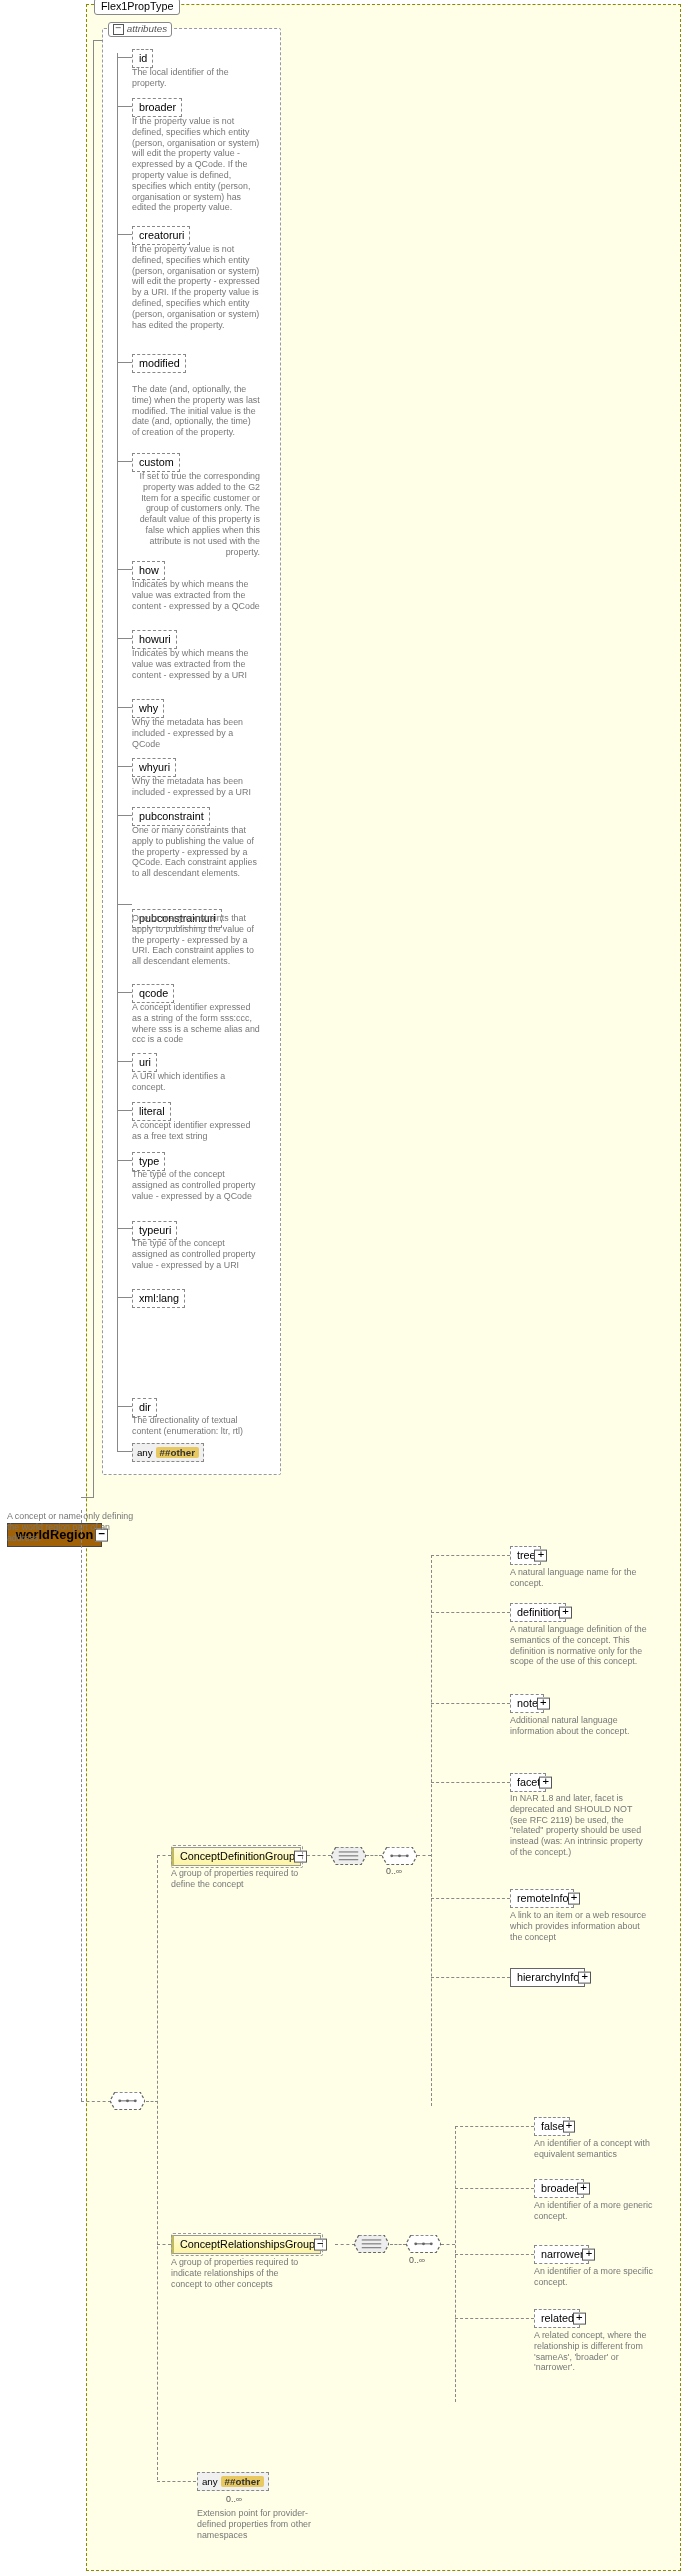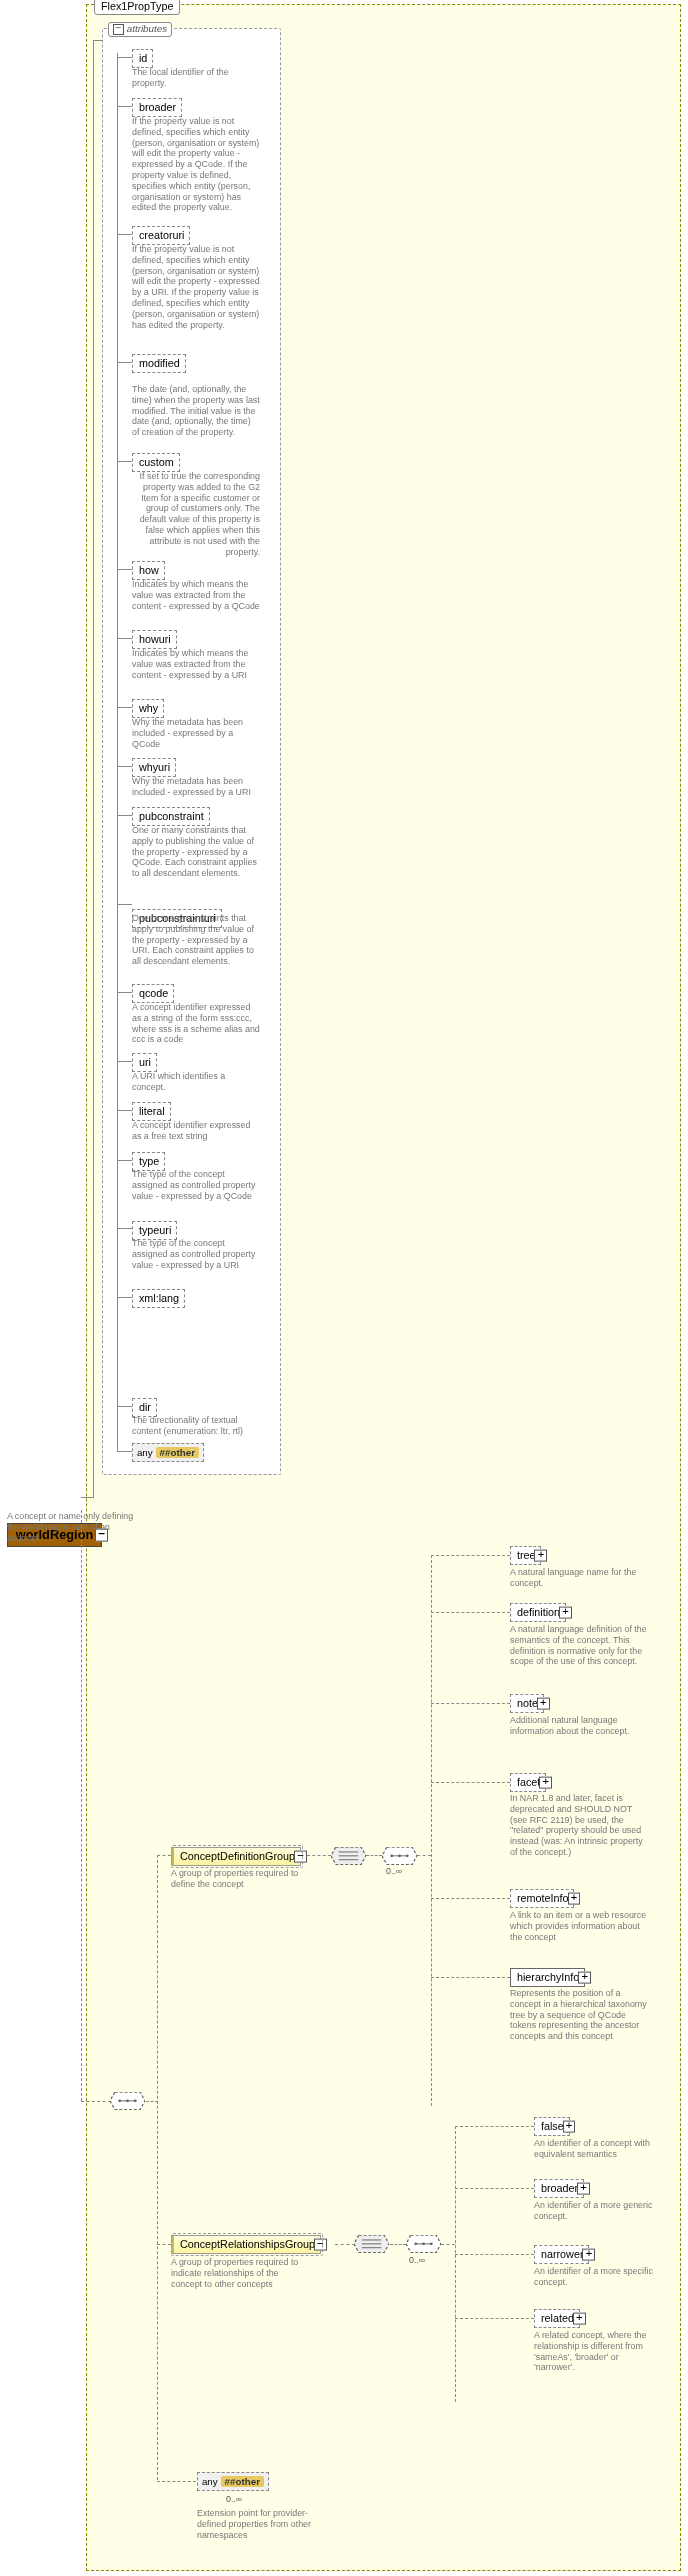--- a/index.html
+++ b/index.html
@@ -347,21 +347,20 @@
   <div class="h-line dashed" style="left:431px; top:1782px; width:79px;"></div>
   <div class="node dashed" style="left:510px; top:1773px;"><span>facet</span><span class="endbox">+</span></div>
   <div class="desc width3" style="left:510px; top:1793px;">In NAR 1.8 and later, facet is deprecated and SHOULD NOT (see RFC 2119) be used, the "related" property should be used instead (was: An intrinsic property of the concept.)</div>
 
   <div class="h-line dashed" style="left:431px; top:1898px; width:79px;"></div>
   <div class="node dashed" style="left:510px; top:1889px;"><span>remoteInfo</span><span class="endbox">+</span></div>
   <div class="desc width3" style="left:510px; top:1910px;">A link to an item or a web resource which provides information about the concept</div>
 
   <div class="h-line dashed" style="left:431px; top:1977px; width:79px;"></div>
   <div class="node solid" style="left:510px; top:1968px;"><span>hierarchyInfo</span><span class="endbox">+</span></div>
-  <div class="desc width3" style="left:510px; top:1988px;">Represents the position of a concept in a hierarchical taxonomy tree by a sequence of QCode tokens representing the ancestor concepts and this concept</div>
 
   <div class="h-line dashed" style="left:157px; top:2244px; width:13.8px;"></div>
   <div class="node group dashed-wrap" style="left:171px; top:2235px;">
     <span>ConceptRelationshipsGroup</span>
     <span class="endbox">−</span>
   </div>
   <div class="desc width2" style="left:171px; top:2257px;">A group of properties required to indicate relationships of the concept to other concepts</div>
 
   <div class="h-line dashed" style="left:335px; top:2244px; width:19.7px;"></div>
   <div class="seq dashed gray" style="left:354px; top:2235px;">

